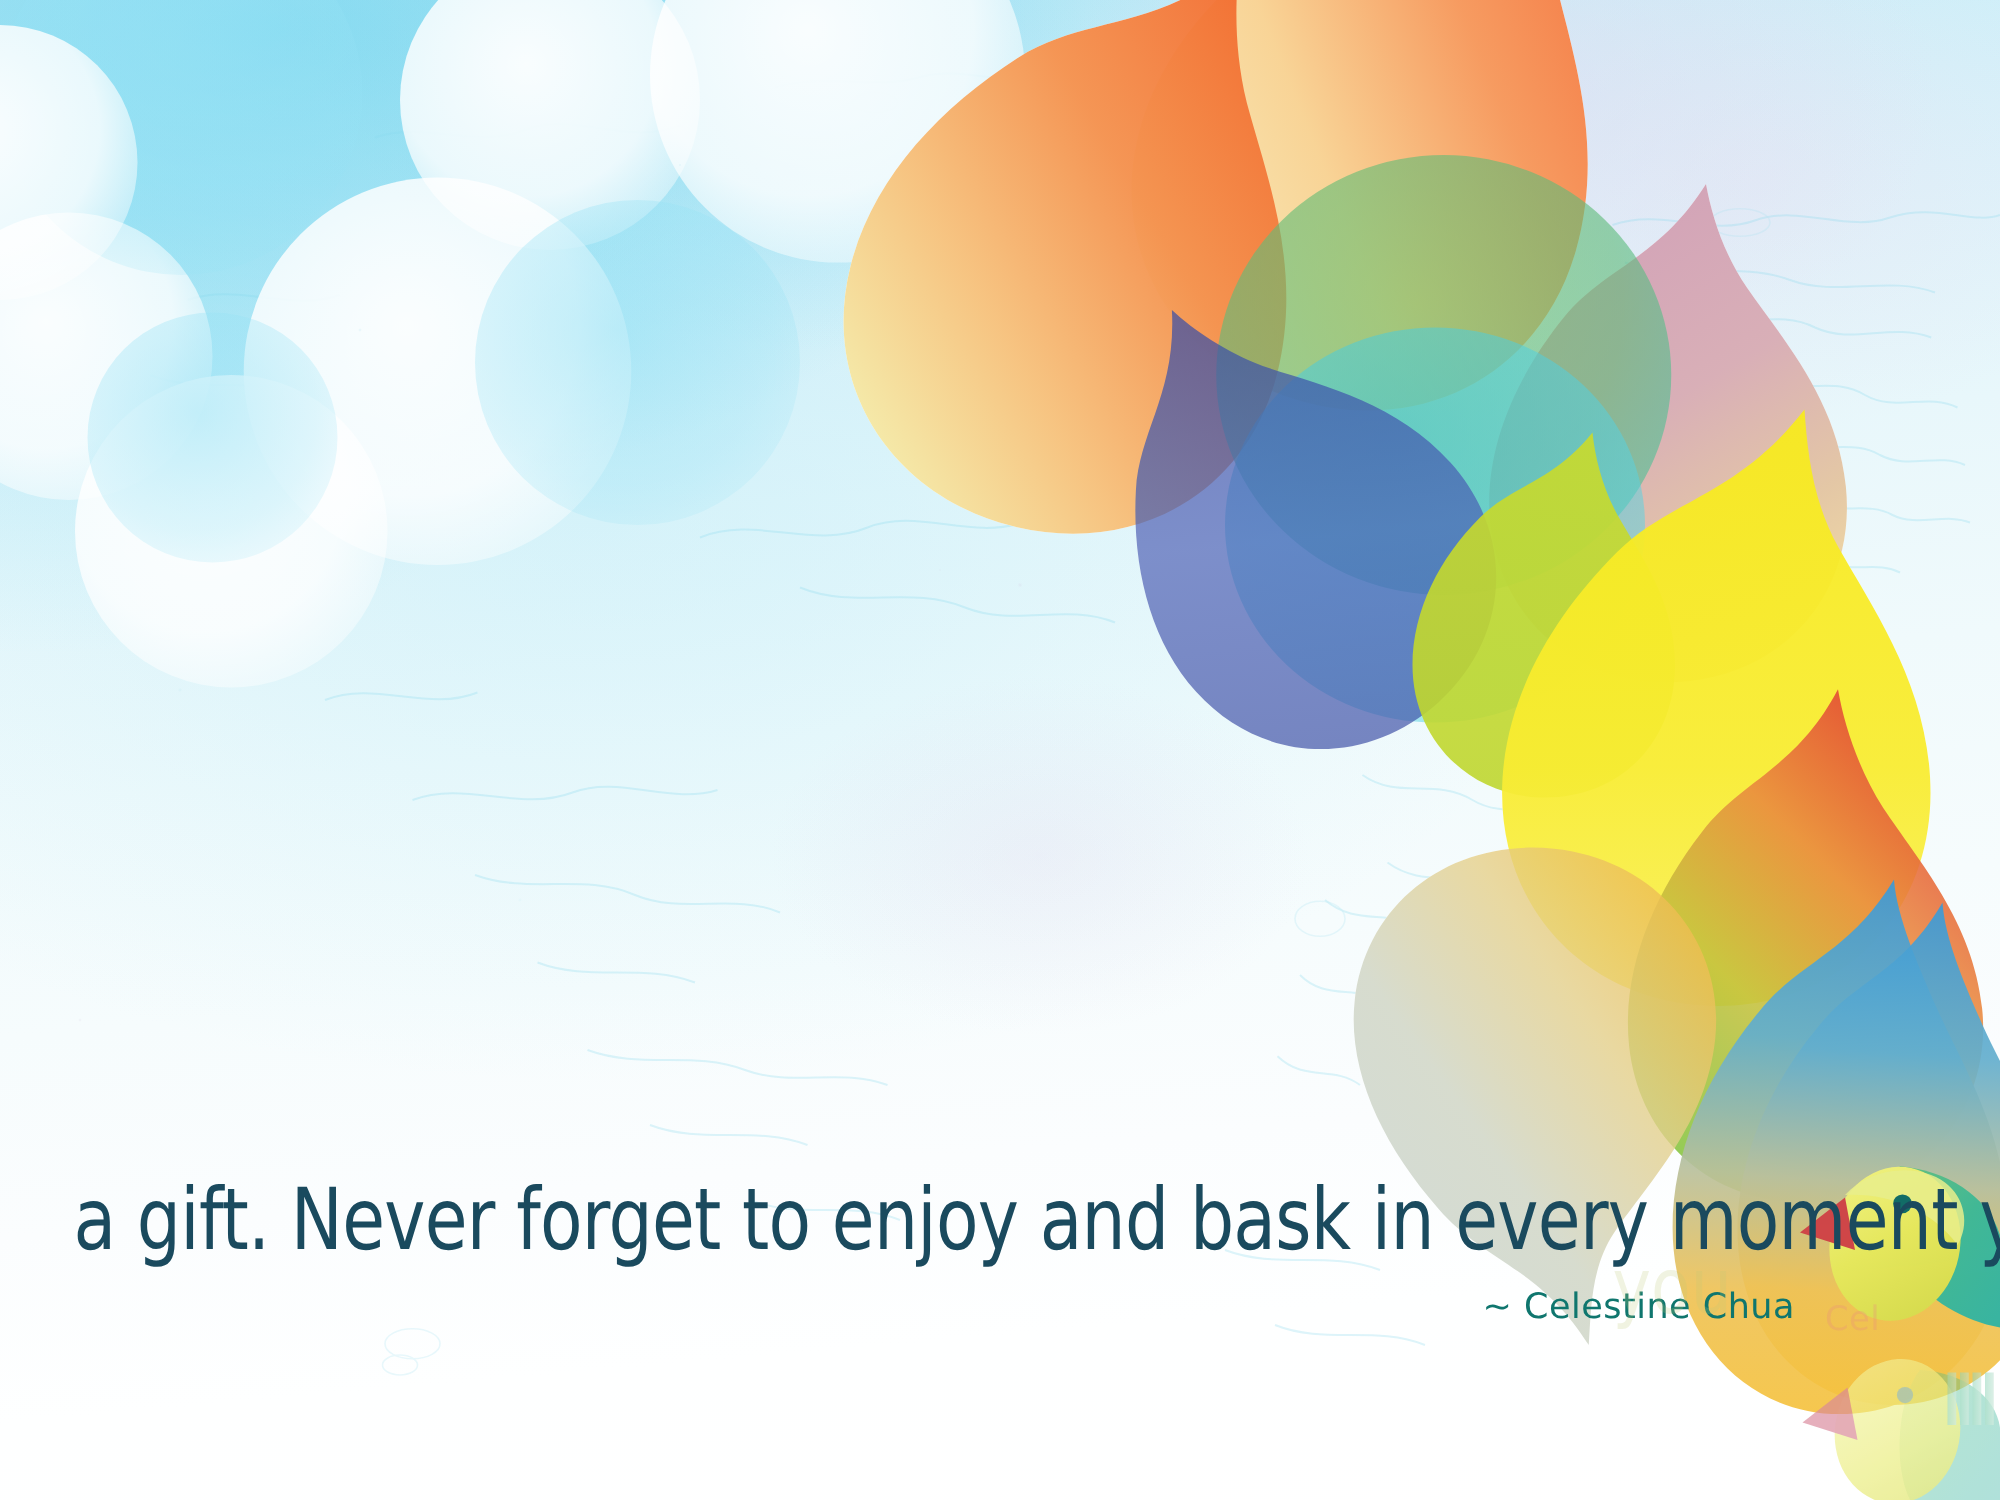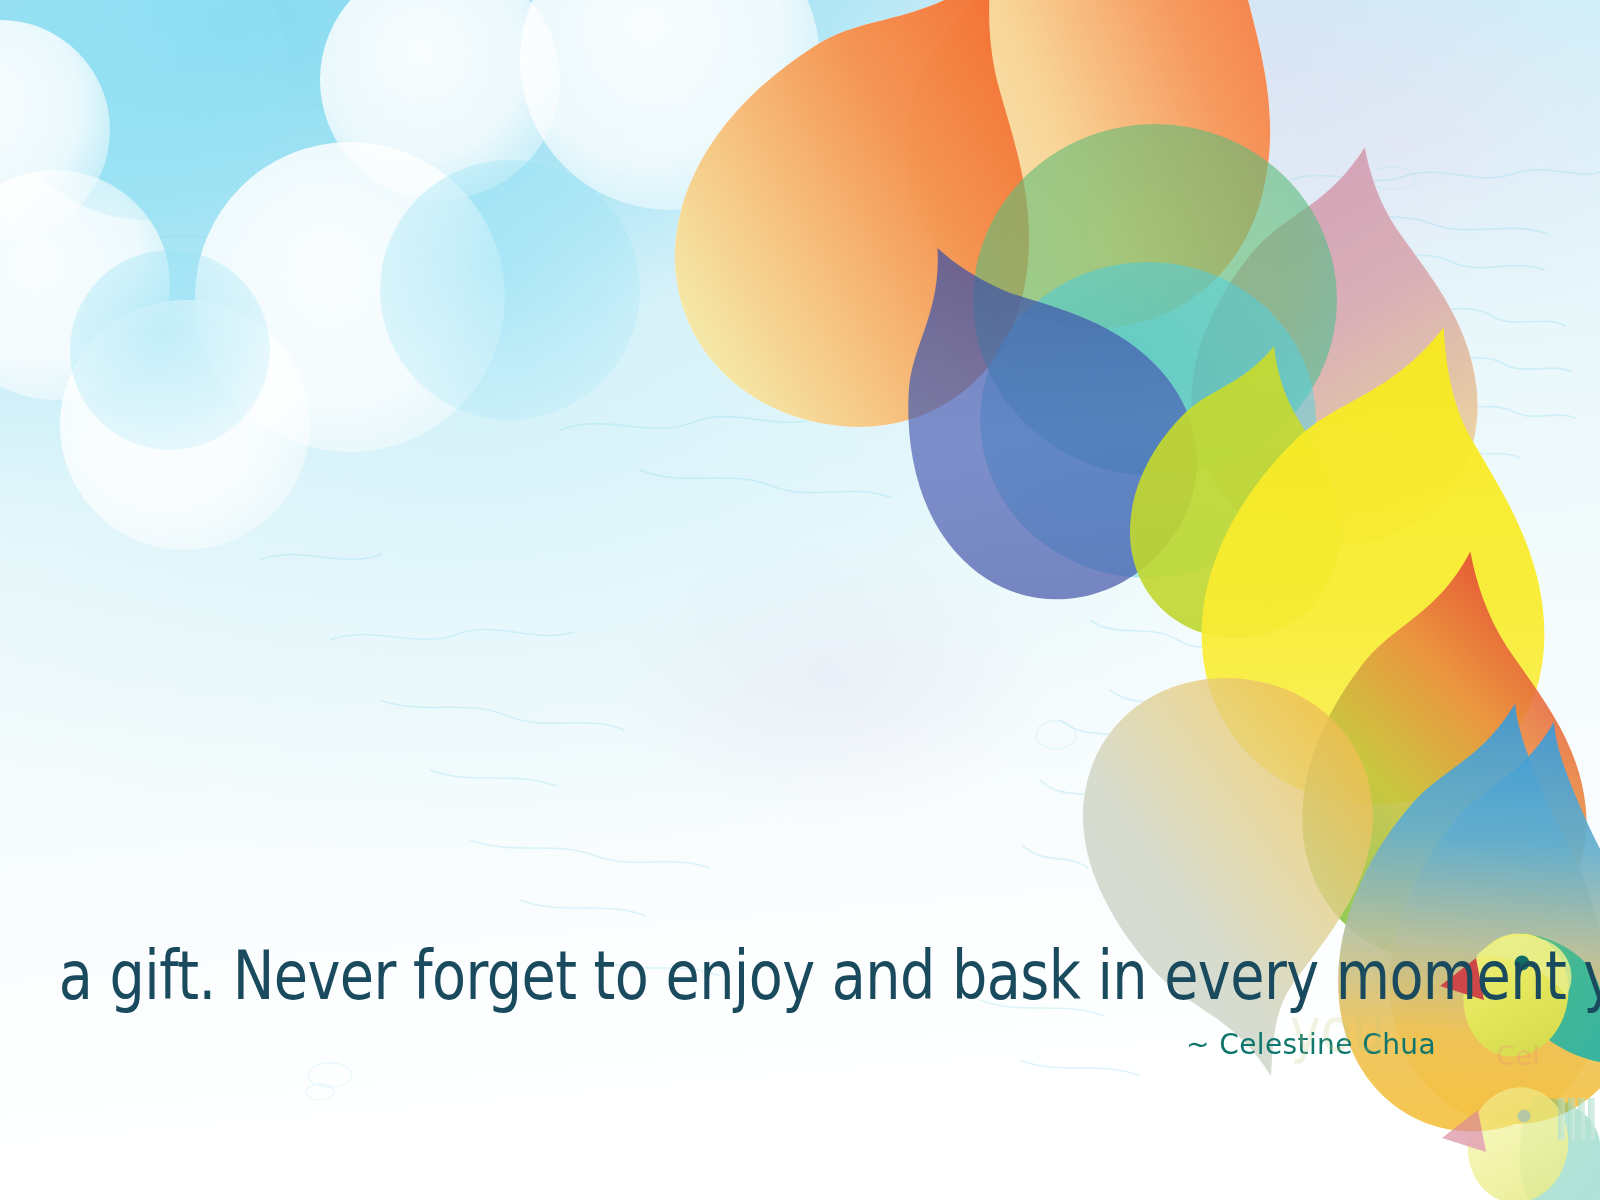--- a/index.html
+++ b/index.html
@@ -124,21 +124,21 @@
     font-family: "DejaVu Sans", sans-serif;
     font-size: 28px;
     color: #0f766e;
     white-space: nowrap;
     margin-top: 18px;
     padding-right: 34px;
     letter-spacing: 0.4px;
   }
   .attrib-ghost {
     position: absolute;
-    left: 1496px;
+    left: 1460px;
     top: 1040px;
     font-family: "DejaVu Sans", sans-serif;
     font-size: 27px;
     color: rgba(232,145,122,0.32);
     white-space: nowrap;
     letter-spacing: 0.4px;
     pointer-events: none;
     text-align: right;
   }
   .quote-ghost {

